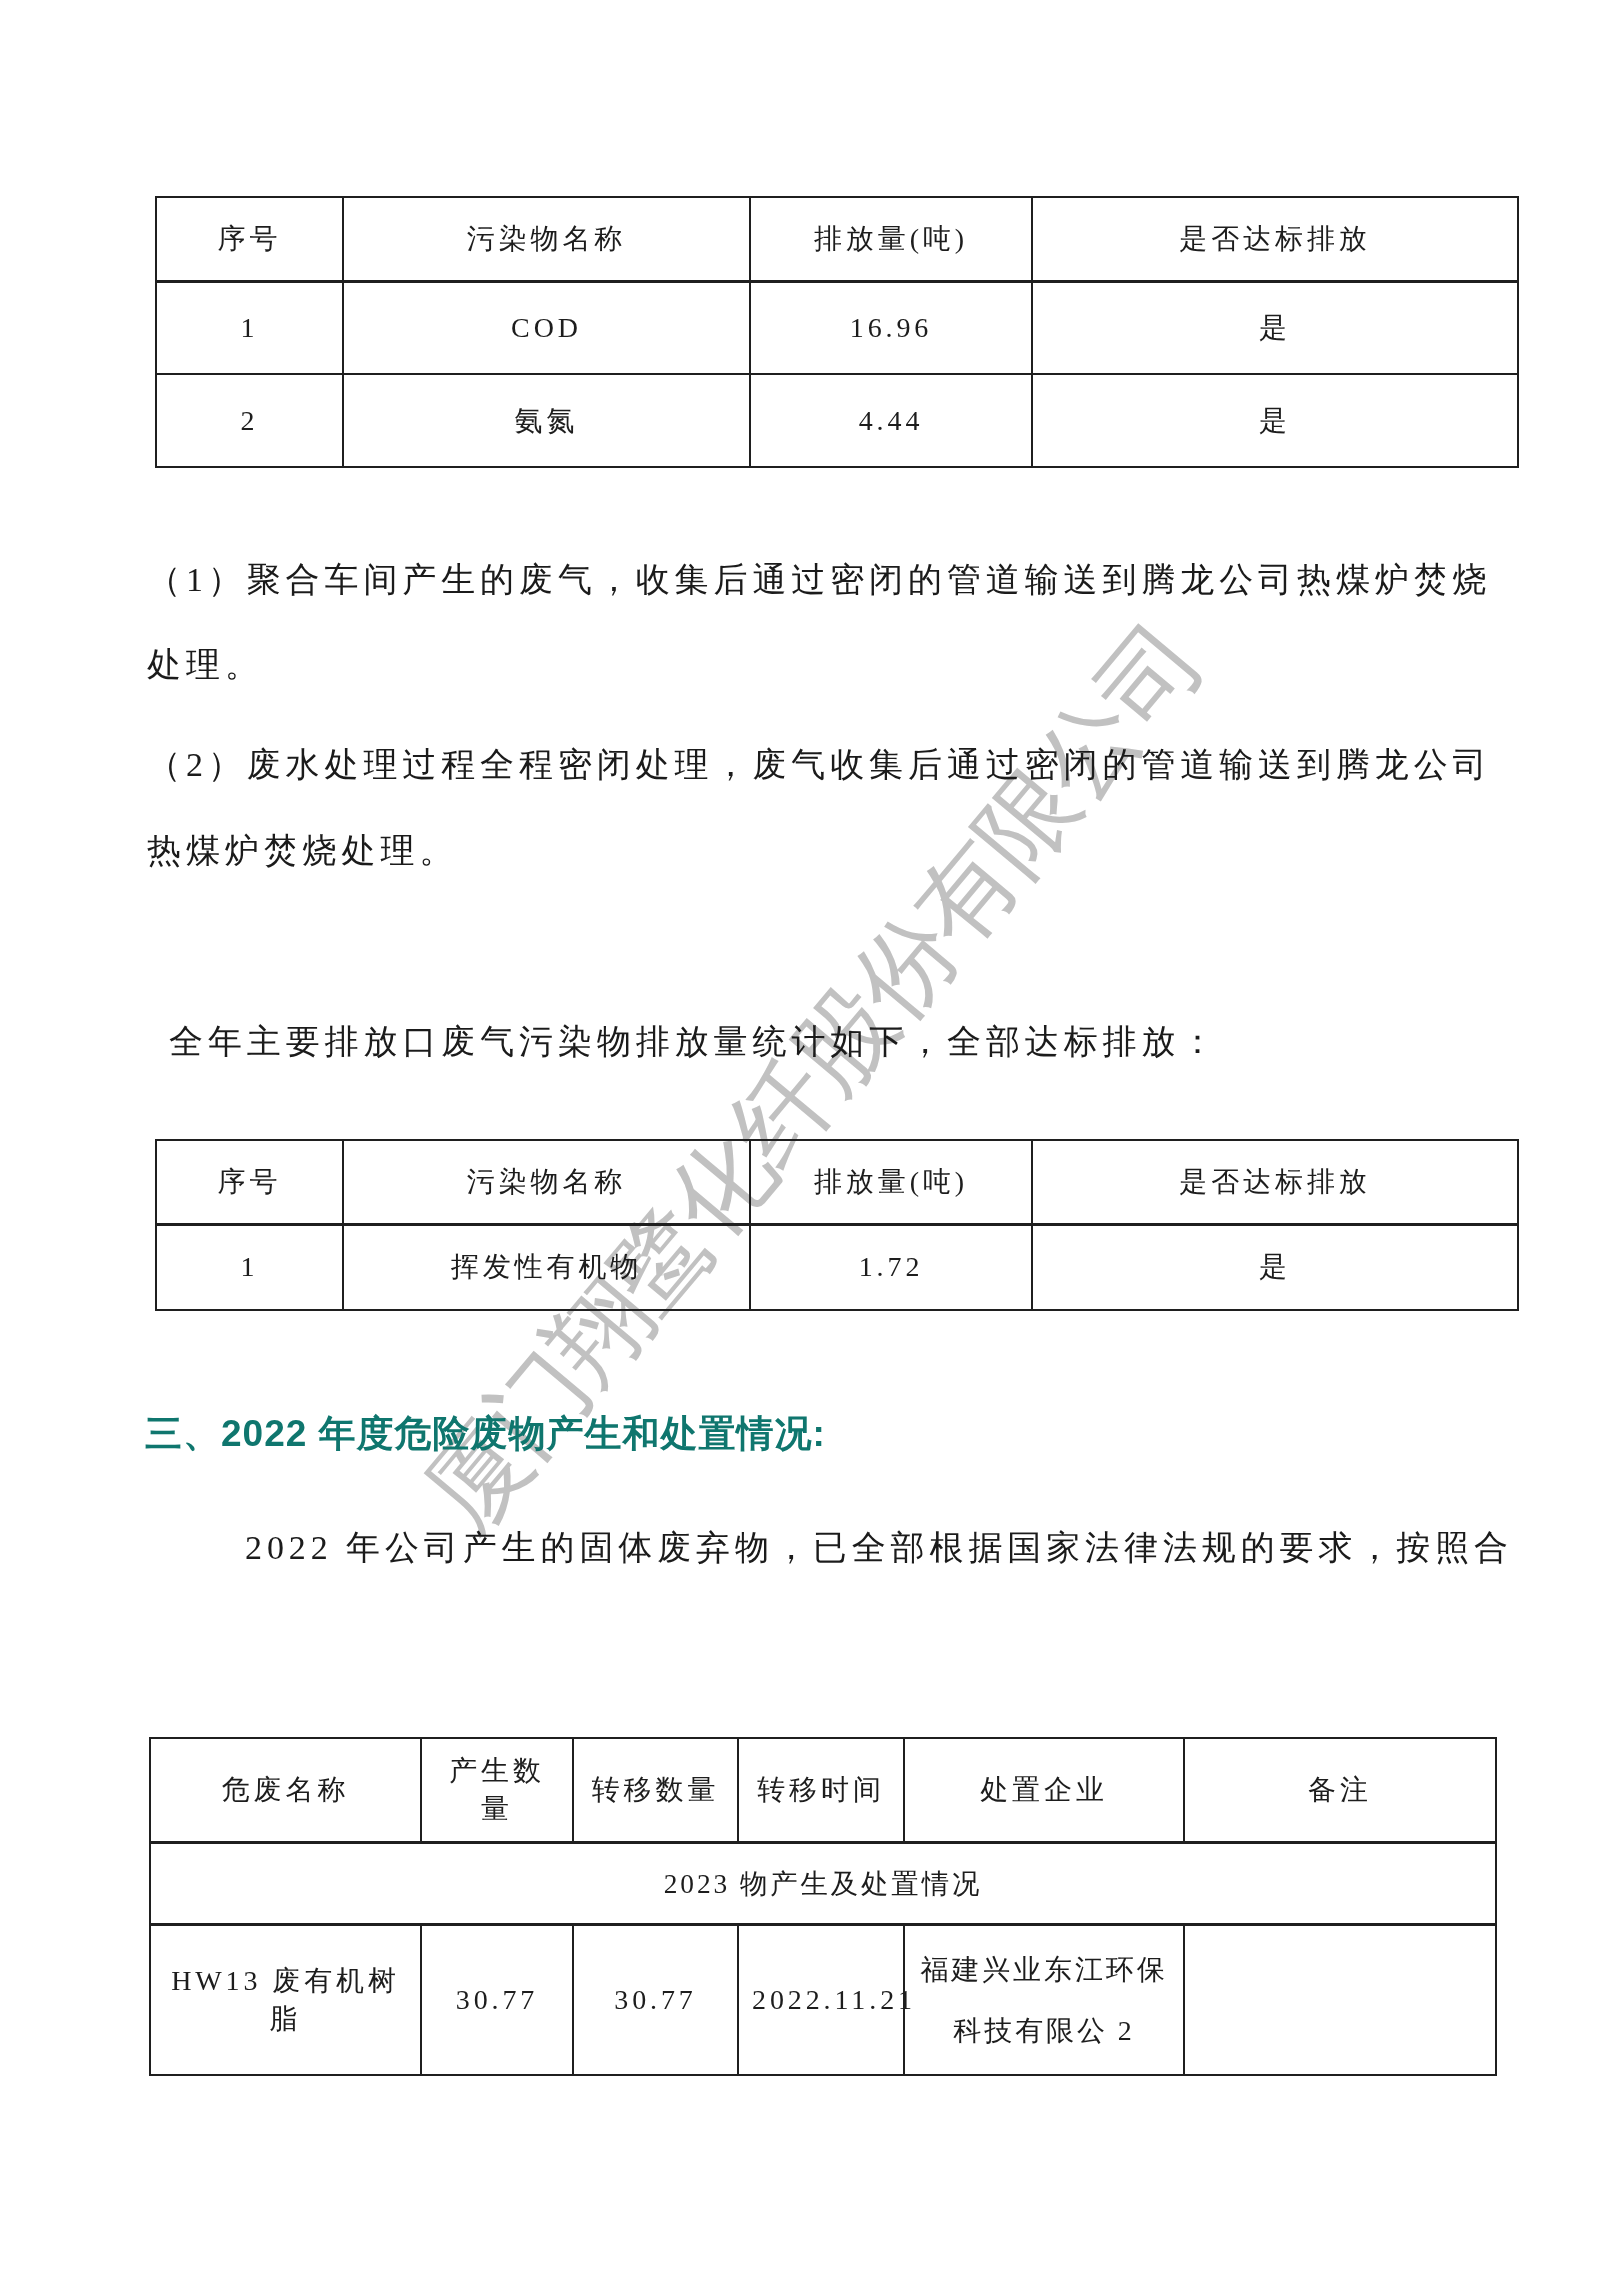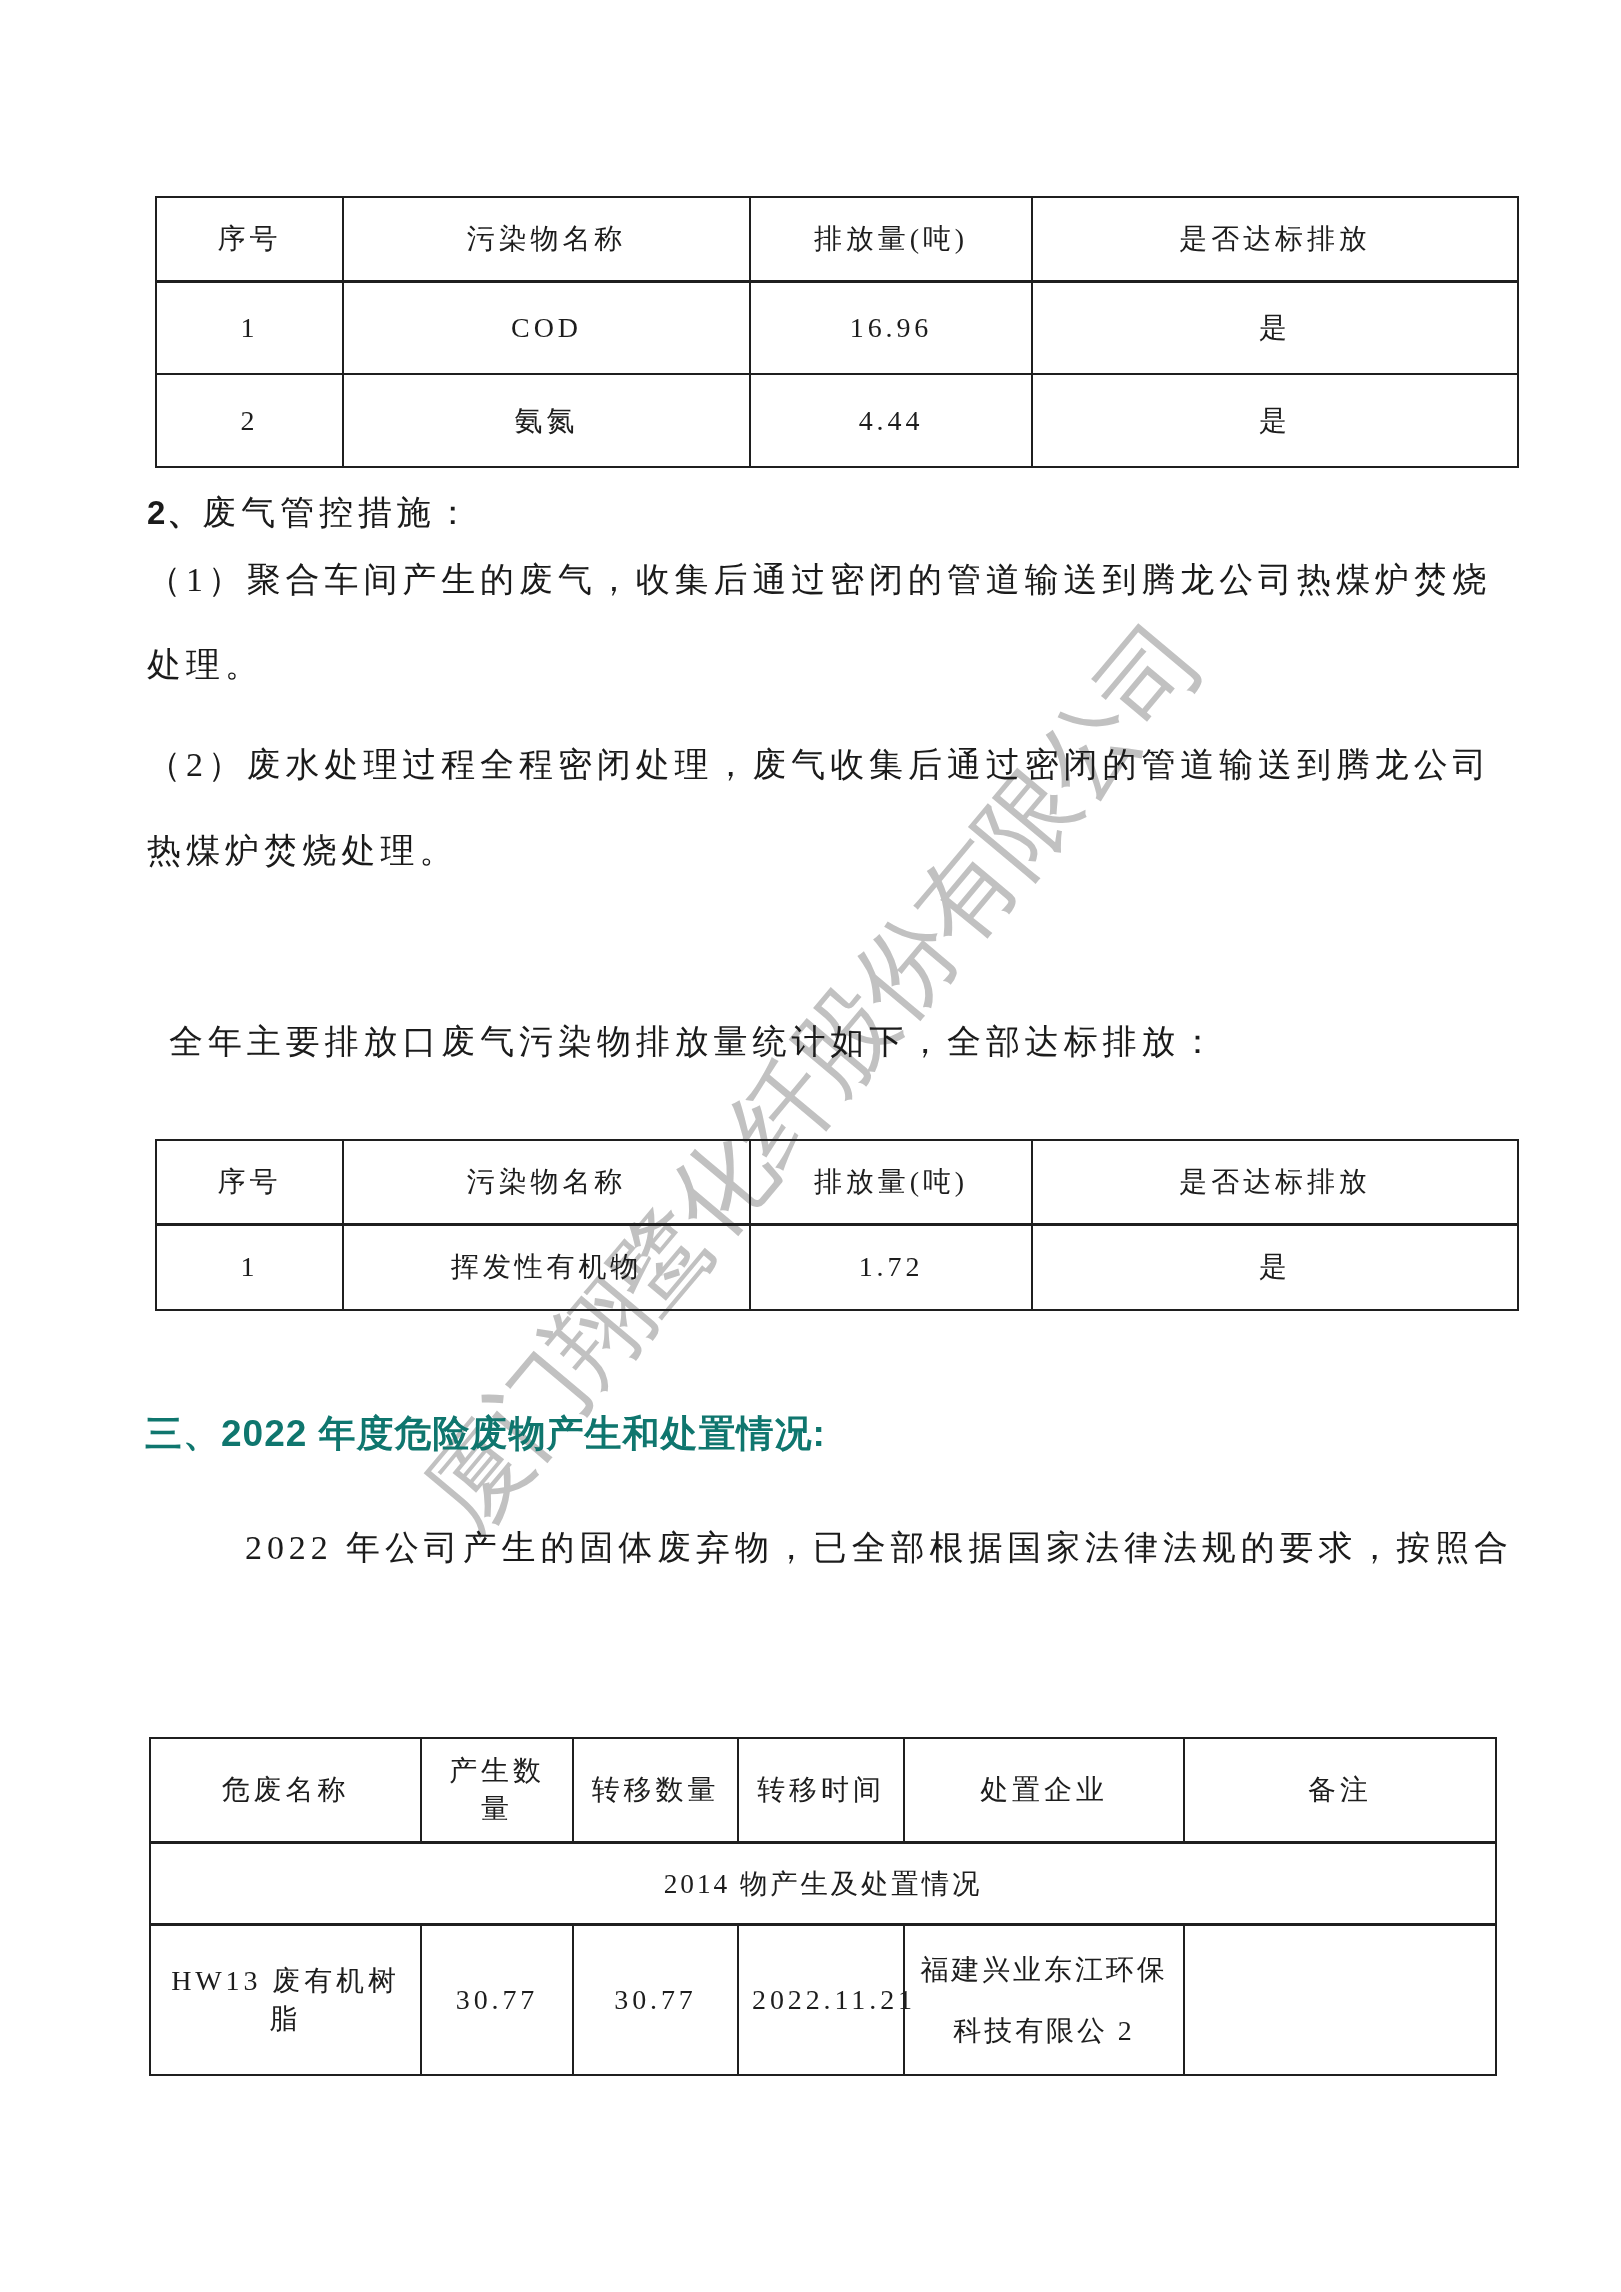--- a/index.html
+++ b/index.html
@@ -78,23 +78,20 @@
       </tr>
       <tr style="height:93px">
         <td>2</td>
         <td>氨氮</td>
         <td>4.44</td>
         <td>是</td>
       </tr>
     </tbody>
   </table>
 
-  <div class="line" style="top:490px">
-    <span class="sec-num">2、</span><span>废气管控措施：</span>
-  </div>
   <div class="line" style="top:557px">（1）聚合车间产生的废气，收集后通过密闭的管道输送到腾龙公司热煤炉焚烧</div>
   <div class="line" style="top:642px">处理。</div>
   <div class="line" style="top:742px">（2）废水处理过程全程密闭处理，废气收集后通过密闭的管道输送到腾龙公司</div>
   <div class="line" style="top:828px">热煤炉焚烧处理。</div>
   <div class="line" style="top:1019px; left:169px">全年主要排放口废气污染物排放量统计如下，全部达标排放：</div>
 
   <table class="t" id="t2" style="left:155px; top:1139px; width:1362px;">
     <colgroup>
       <col style="width:187px">
         <col style="width:407px">
@@ -126,21 +123,21 @@
     <colgroup>
       <col style="width:271px">
         <col style="width:152px">
         <col style="width:165px">
         <col style="width:166px">
         <col style="width:280px">
         <col style="width:312px">
     </colgroup>
     <tbody>
       <tr style="height:82px">
-        <td class="title-cell" colspan="6">2014 物产生及处置情况</td>
+        <td class="title-cell" colspan="6">2023 物产生及处置情况</td>
       </tr>
     </tbody>
     <thead>
       <tr style="height:71px">
         <th>危废名称</th>
         <th>产生数量</th>
         <th>转移数量</th>
         <th>转移时间</th>
         <th>处置企业</th>
         <th>备注</th>

